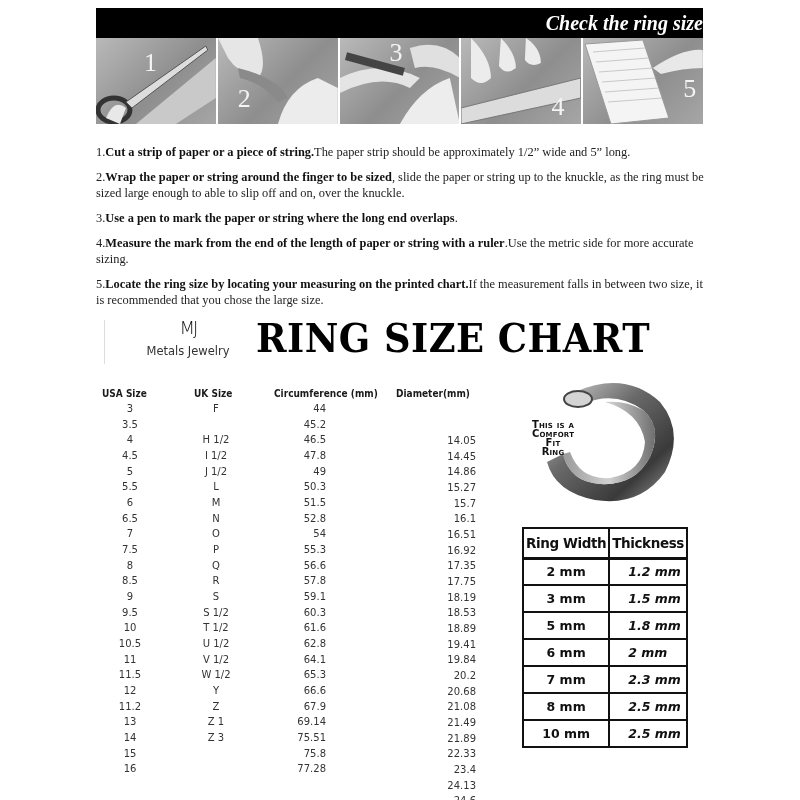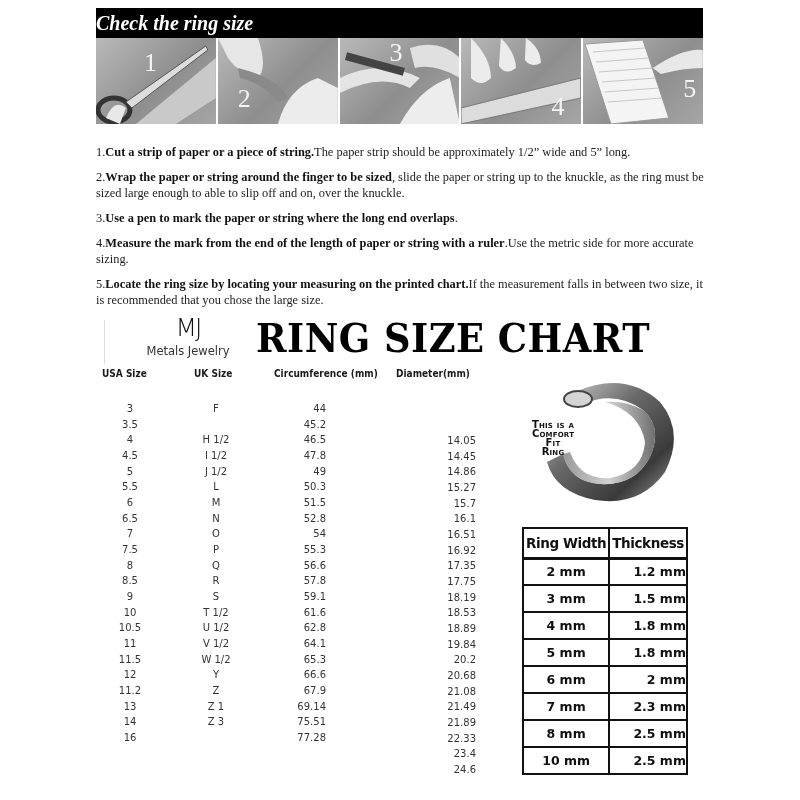--- a/index.html
+++ b/index.html
@@ -1,21 +1,21 @@
 <!DOCTYPE html>
 <html><head>
   <meta charset="utf-8">
   <style>
     * { box-sizing: border-box; margin: 0; padding: 0; }
     html, body { width: 800px; height: 800px; background: #ffffff; overflow: hidden; }
     body { position: relative; font-family: "Liberation Serif", serif; color: #111; }
 
     .banner {
       position: absolute; left: 96px; top: 8px; width: 607px; height: 30px;
-      background: #000; color: #fff; text-align: left;
+      background: #000; color: #fff; text-align: right;
       font-family: "Liberation Serif", serif; font-style: italic; font-weight: bold;
       font-size: 20px; line-height: 30px;
     }
     .photos {
       position: absolute; left: 96px; top: 38px; width: 607px; height: 86px;
       display: flex; gap: 2px; background: #fff;
     }
     .photo {
       flex: 1; position: relative; overflow: hidden;
       background: linear-gradient(135deg, #b9b9b9 0%, #8e8e8e 55%, #a6a6a6 100%);
@@ -29,35 +29,35 @@
       position: absolute; left: 96px; top: 144px; width: 610px;
       font-family: "Liberation Serif", serif; font-size: 12.4px; line-height: 16px; color: #222;
     }
     .step { margin-bottom: 9px; }
     .step b { font-weight: bold; color: #111; }
 
     .logo {
       position: absolute; left: 133px; top: 314px; width: 110px; height: 50px; text-align: center;
     }
     .logo .mj {
-      font-family: "DejaVu Sans", sans-serif; font-size: 25px; font-weight: 300; letter-spacing: -2px; line-height: 28px; color: #111;
+      font-family: "DejaVu Sans", sans-serif; font-size: 18px; font-weight: 300; letter-spacing: -2px; line-height: 28px; color: #111;
     }
     .logo .sub {
       font-family: "DejaVu Sans", sans-serif; font-size: 11.5px; color: #333; line-height: 14px; margin-top: 2px;
     }
     .logo-rule { position: absolute; left: 104px; top: 320px; width: 1px; height: 44px; background: #ddd; }
 
     .chart-title {
       position: absolute; left: 256px; top: 314px; height: 48px;
       font-family: "DejaVu Serif", serif; font-weight: bold; font-size: 40px; line-height: 48px;
       letter-spacing: 0.5px; color: #000; transform: scaleX(0.92); transform-origin: left center;
     }
 
     .size-table { position: absolute; left: 96px; top: 368px; width: 410px; font-family: "DejaVu Sans", sans-serif; }
-    .size-head { position: relative; height: 18px; font-size: 10px; font-weight: bold; color: #1a1a1a; }
+    .size-head { position: relative; height: 18px; font-size: 10px; font-weight: bold; color: #1a1a1a; margin-top: 20px; }
     .size-head span { position: absolute; top: 0; transform: scaleX(0.9); transform-origin: left; }
     .size-rows { position: absolute; top: 33px; left: 0; width: 410px; }
     .size-row { position: relative; height: 15.68px; font-size: 10px; color: #333; line-height: 15.68px; }
     .size-row span { position: absolute; top: 0; }
     .c-usa { left: 14px; width: 40px; text-align: center; }
     .c-uk  { left: 100px; width: 40px; text-align: center; }
     .c-circ { left: 180px; width: 50px; text-align: right; }
     .c-dia { left: 330px; width: 50px; text-align: right; margin-top: 32px; }
 
     .ring-img { position: absolute; left: 515px; top: 372px; width: 180px; height: 140px; }
@@ -68,21 +68,21 @@
     }
 
     .width-table {
       position: absolute; left: 522px; top: 527px; width: 165px;
       border: 2px solid #111; border-collapse: collapse;
       font-family: "DejaVu Sans", sans-serif; font-weight: bold;
     }
     .width-table th, .width-table td { border: 2px solid #111; height: 27px; font-size: 12.5px; color: #111; }
     .width-table th { font-size: 13.5px; height: 30px; letter-spacing: -0.4px; white-space: nowrap; padding: 1px 2px; margin-top: 6px; }
     .width-table td.w { text-align: center; width: 88px; }
-    .width-table td.t { text-align: right; padding-left: 2px; }
+    .width-table td.t { text-align: left; padding-left: 18px; font-style: italic; }
     .width-table thead th { border-bottom: 3px solid #111; }
   </style>
 </head>
 <body>
 
 <div class="banner">Check the ring size</div>
 
 <div class="photos">
   <div class="photo">
     <svg viewBox="0 0 120 86" preserveAspectRatio="none">
@@ -232,20 +232,26 @@
         <span class="c-circ">57.8</span>
         <span class="c-dia">18.53</span>
       </div>
       <div class="size-row">
         <span class="c-usa">9</span>
         <span class="c-uk">S</span>
         <span class="c-circ">59.1</span>
         <span class="c-dia">18.89</span>
       </div>
       <div class="size-row">
+        <span class="c-usa">9.5</span>
+        <span class="c-uk">S 1/2</span>
+        <span class="c-circ">60.3</span>
+        <span class="c-dia">19.41</span>
+      </div>
+      <div class="size-row">
         <span class="c-usa">10</span>
         <span class="c-uk">T 1/2</span>
         <span class="c-circ">61.6</span>
         <span class="c-dia">19.84</span>
       </div>
       <div class="size-row">
         <span class="c-usa">10.5</span>
         <span class="c-uk">U 1/2</span>
         <span class="c-circ">62.8</span>
         <span class="c-dia">20.2</span>
@@ -278,20 +284,26 @@
         <span class="c-usa">13</span>
         <span class="c-uk">Z 1</span>
         <span class="c-circ">69.14</span>
         <span class="c-dia">22.33</span>
       </div>
       <div class="size-row">
         <span class="c-usa">14</span>
         <span class="c-uk">Z 3</span>
         <span class="c-circ">75.51</span>
         <span class="c-dia">23.4</span>
+      </div>
+      <div class="size-row">
+        <span class="c-usa">15</span>
+        <span class="c-uk"></span>
+        <span class="c-circ">75.8</span>
+        <span class="c-dia">24.13</span>
       </div>
       <div class="size-row">
         <span class="c-usa">16</span>
         <span class="c-uk"></span>
         <span class="c-circ">77.28</span>
         <span class="c-dia">24.6</span>
       </div>
     </div>
 </div>
 
@@ -329,24 +341,20 @@
   <tbody id="width-rows">
       <tr>
         <td class="w">2 mm</td>
         <td class="t">1.2 mm</td>
       </tr>
       <tr>
         <td class="w">3 mm</td>
         <td class="t">1.5 mm</td>
       </tr>
       <tr>
-        <td class="w">4 mm</td>
-        <td class="t">1.8 mm</td>
-      </tr>
-      <tr>
         <td class="w">5 mm</td>
         <td class="t">1.8 mm</td>
       </tr>
       <tr>
         <td class="w">6 mm</td>
         <td class="t">2 mm</td>
       </tr>
       <tr>
         <td class="w">7 mm</td>
         <td class="t">2.3 mm</td>

